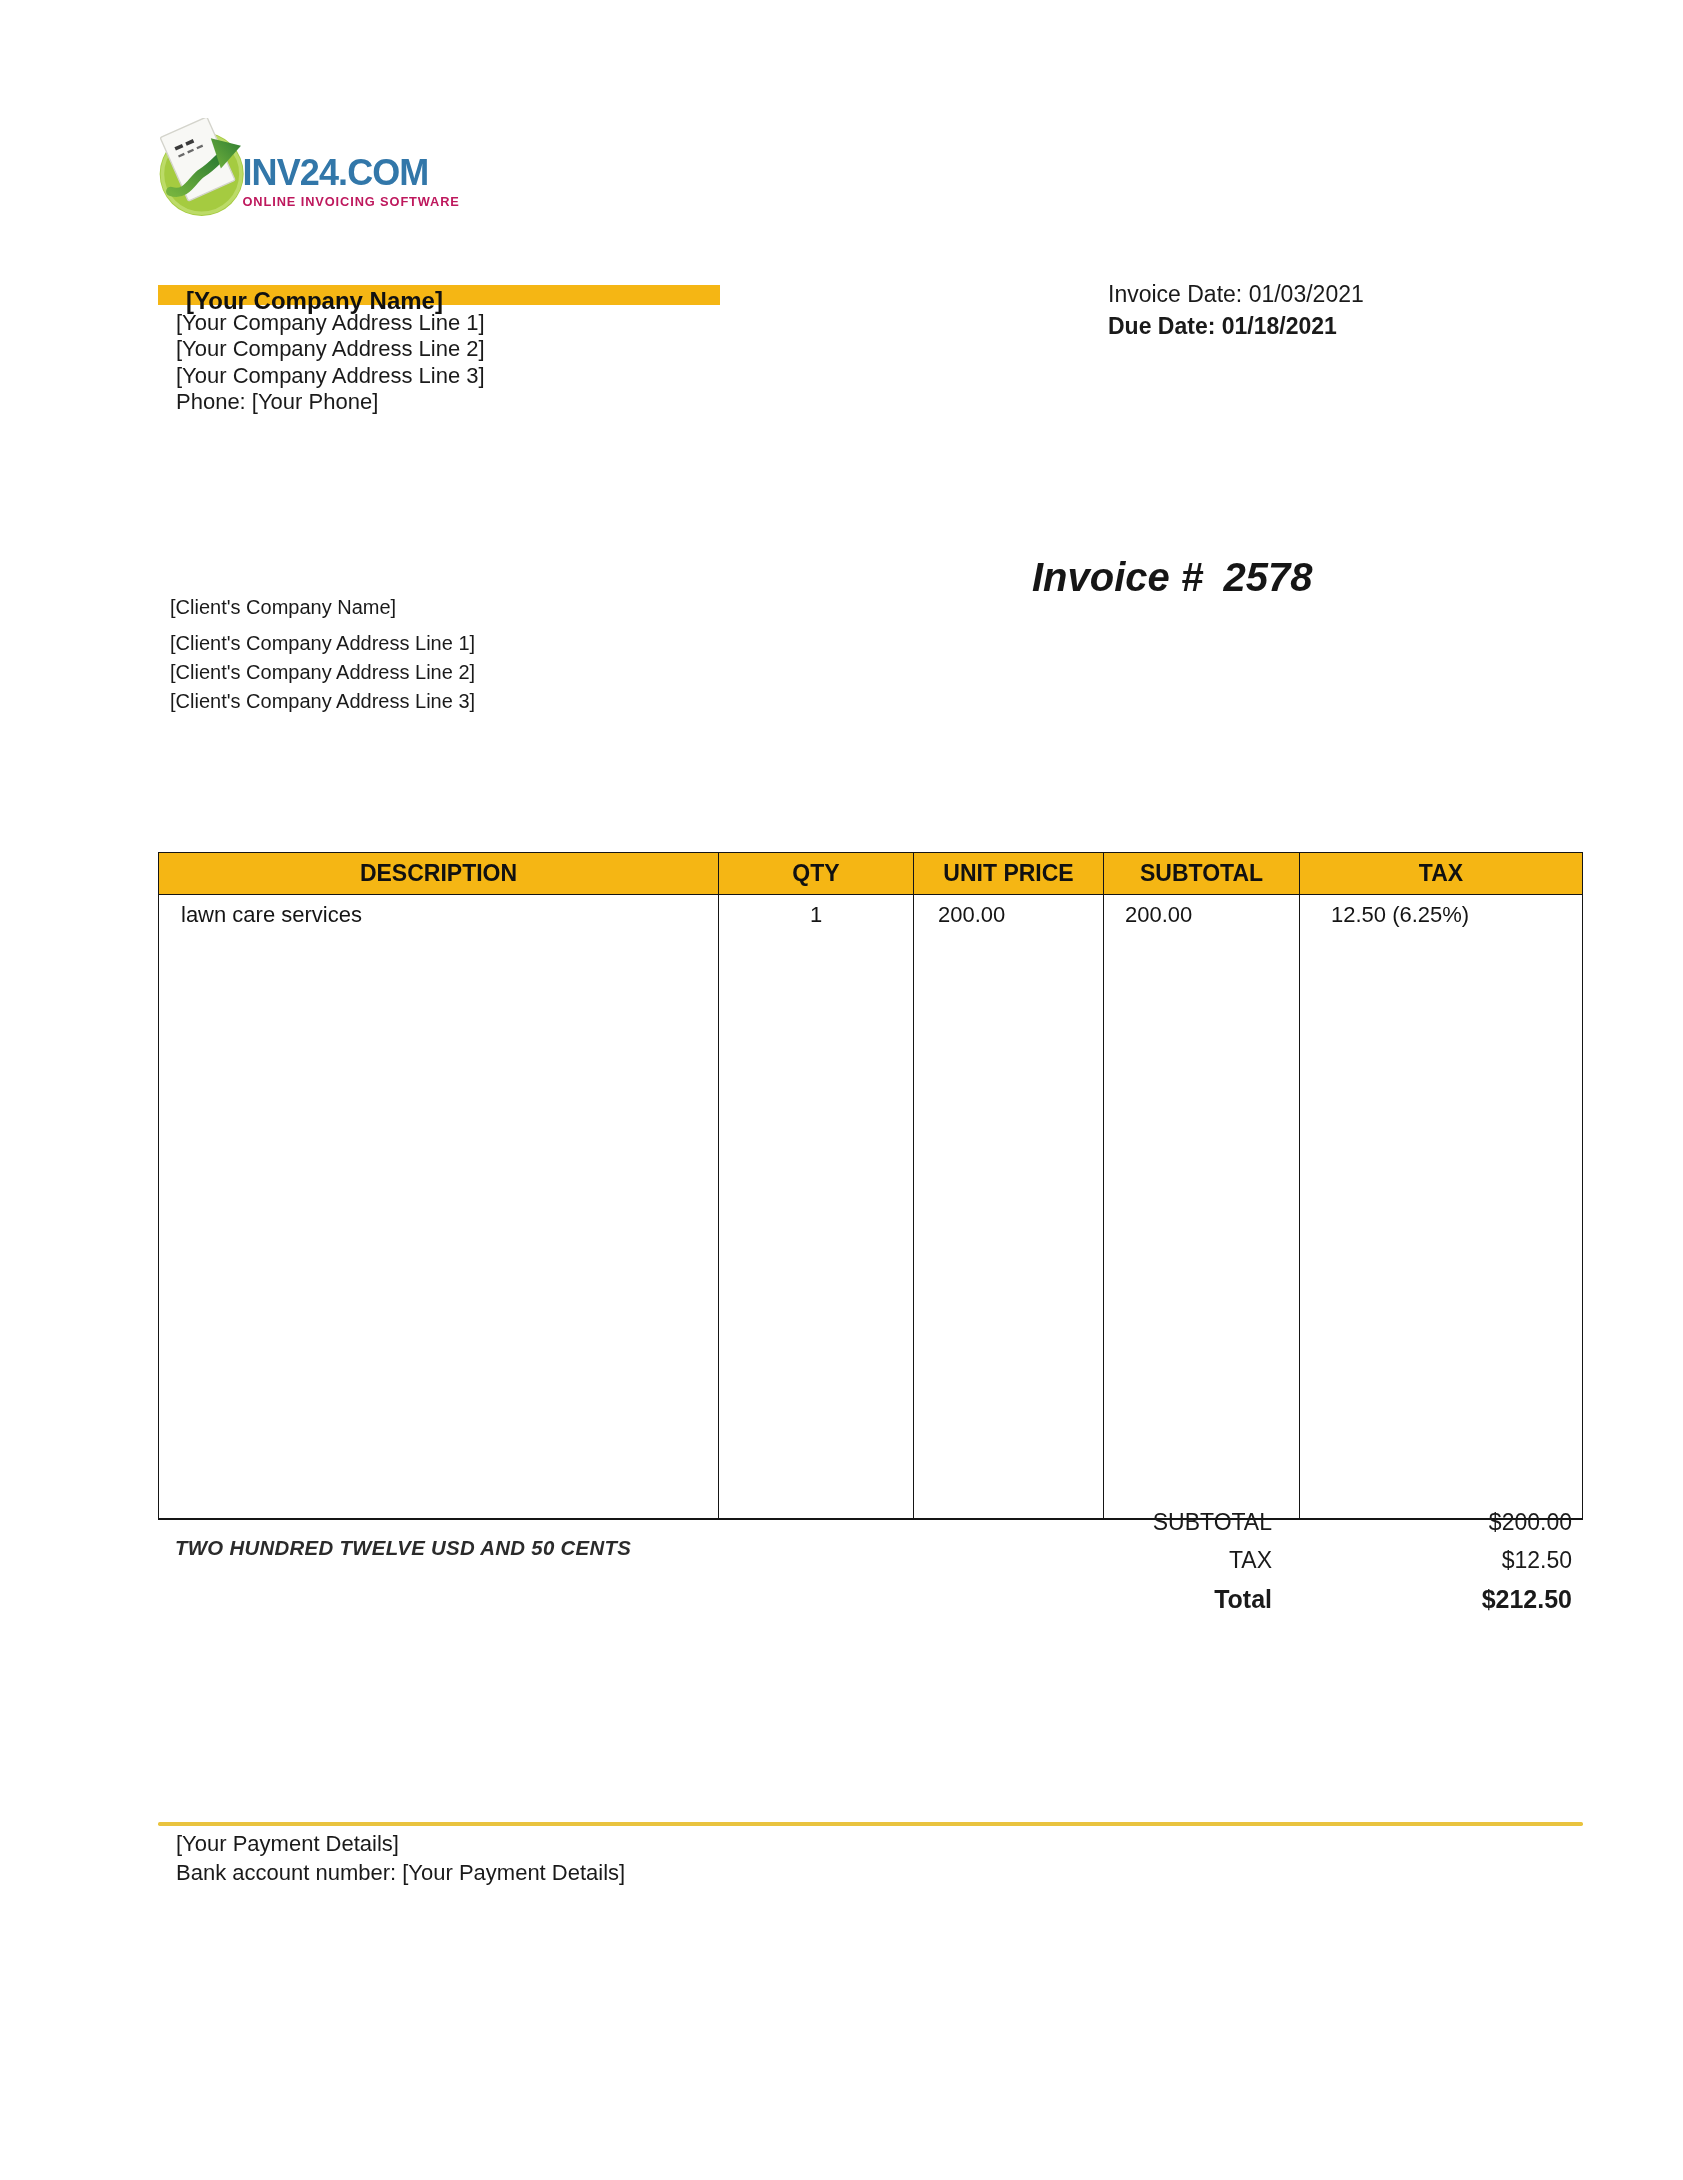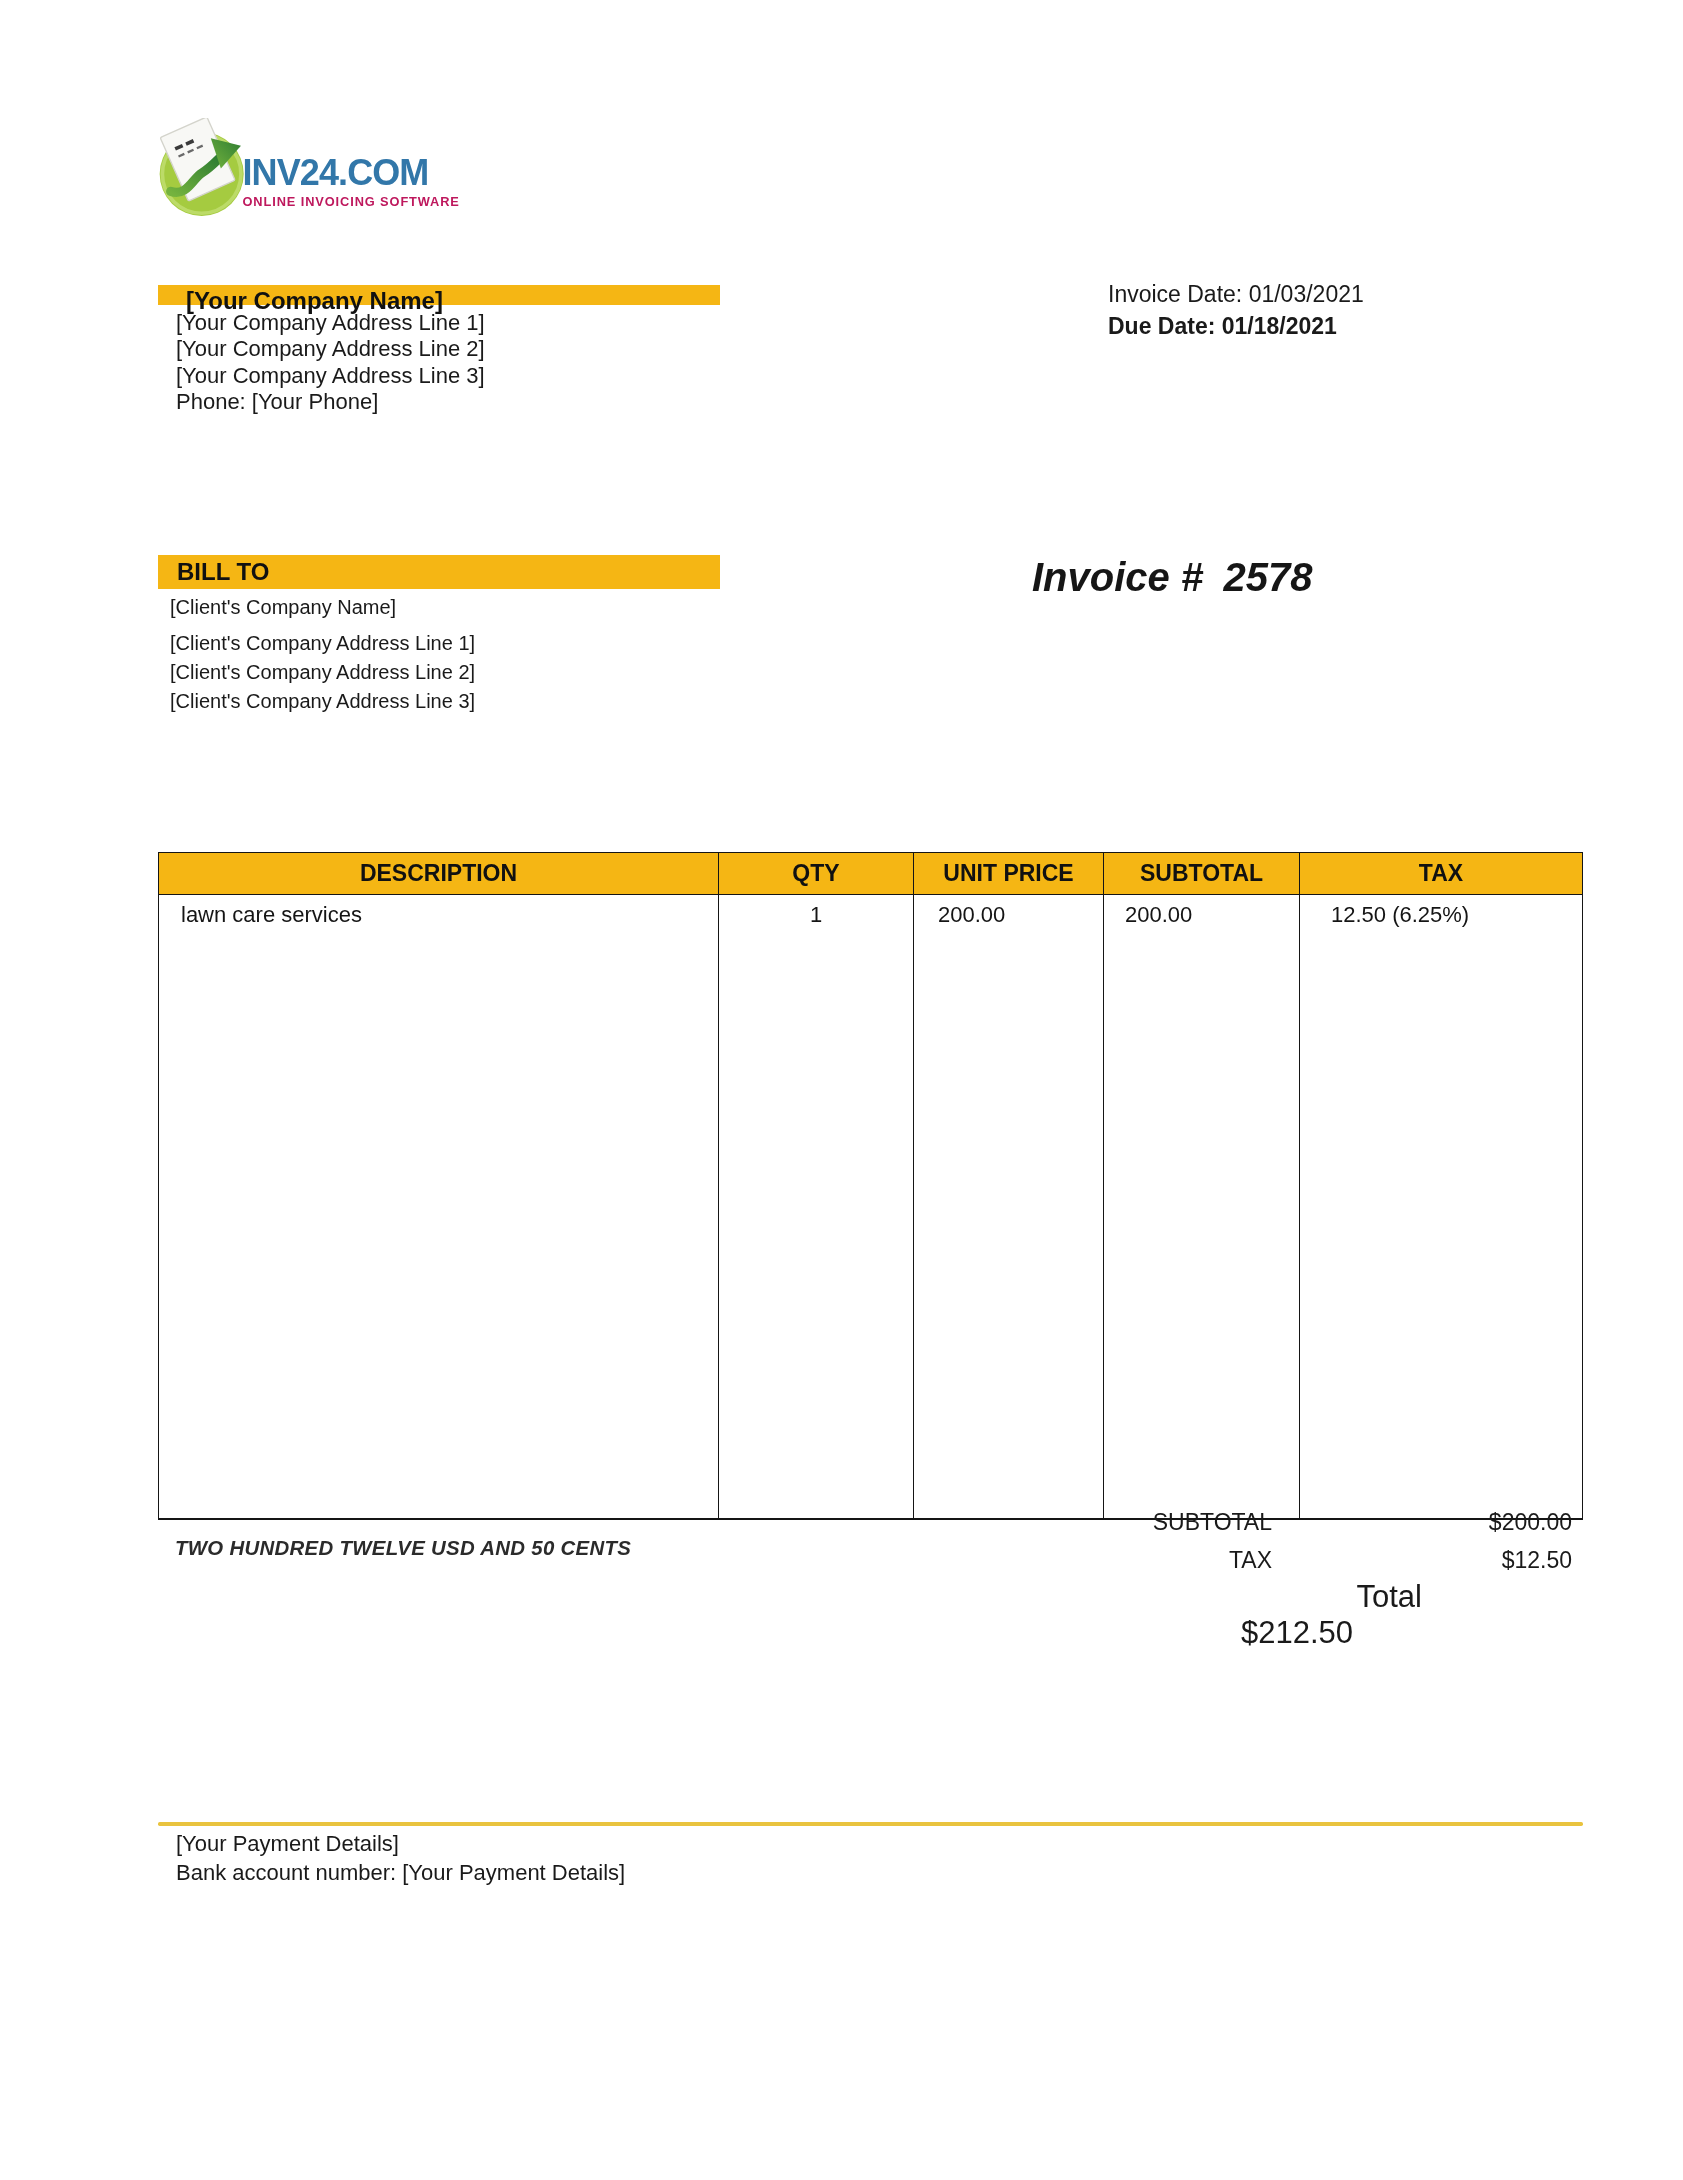--- a/index.html
+++ b/index.html
@@ -57,21 +57,21 @@
   td.c-qty  { text-align:center; }
   td.c-unit { padding-left:24px; }
   td.c-sub  { padding-left:21px; }
   td.c-tax  { padding-left:31px; }
 
   
   .totals { position:absolute; left:1022px; top:1503px; width:550px; }
   .trow { display:flex; height:38px; align-items:center; font-size:23px; }
   .trow .tlabel { width:250px; text-align:right; }
   .trow .tvalue { flex:1; text-align:right; }
-  .trow.total { font-weight:normal; font-size:31px; height:41px;flex-direction:column; }
+  .trow.total { font-weight:bold; font-size:25px; height:41px; }
 
   .amount-words {
     position:absolute; left:175px; top:1537px; font-size:20.4px; font-weight:bold;
     font-style:italic; color:#2b2b2b; letter-spacing:0.3px;
   }
 
   
   .footer-divider { position:absolute; left:158px; top:1822px; width:1425px; height:4.3px; background:#E9C33E; border-radius:1.7px; }
   .footer-text { position:absolute; left:176px; top:1829px; font-size:22px; line-height:29px; }
 </style>
@@ -118,21 +118,20 @@
     <div>
       <span>Invoice Date:</span>
       <span>01/03/2021</span>
     </div>
     <div class="due">
       <span>Due Date:</span>
       <span>01/18/2021</span>
     </div>
   </div>
 
-  <div class="bar billto-bar">BILL TO</div>
   <div class="client">
     <div class="client-name">[Client's Company Name]</div>
     <div class="addr">[Client's Company Address Line 1]</div>
     <div class="addr">[Client's Company Address Line 2]</div>
     <div class="addr">[Client's Company Address Line 3]</div>
   </div>
 
   <div class="invoice-no">
     <span>Invoice #</span>
     <span class="num">2578</span>

